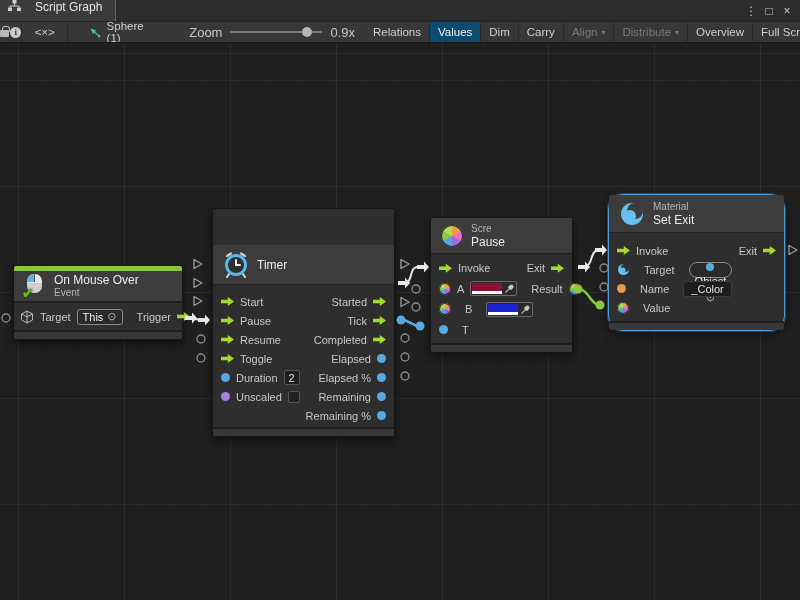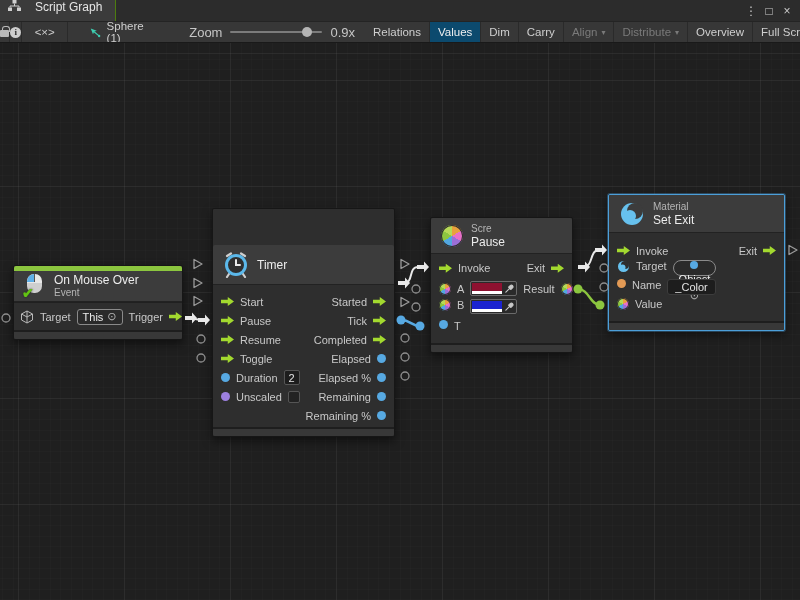--- a/index.html
+++ b/index.html
@@ -43,28 +43,28 @@
     background-image:
       repeating-linear-gradient(90deg, rgba(255,255,255,0.045) 0 1px, transparent 1px 106px),
       repeating-linear-gradient(0deg,  rgba(255,255,255,0.045) 0 1px, transparent 1px 106px),
       repeating-linear-gradient(90deg, rgba(255,255,255,0.013) 0 1px, transparent 1px 10.6px),
       repeating-linear-gradient(0deg,  rgba(255,255,255,0.013) 0 1px, transparent 1px 10.6px);
     background-position:18px 11px, 18px 11px, 18px 11px, 18px 11px; }
 
   
   .node { position:absolute; background:#2e2e2e; border:1px solid #161616; border-radius:2px;
           box-shadow:0 4px 10px rgba(0,0,0,.5); color:#c8c8c8; font-size:11px; }
-  .node.selected { border-color:#4c9fd9; box-shadow:0 0 0 1px rgba(76,159,217,.35), 0 4px 10px rgba(0,0,0,.5); }
+  .node.selected { border-color:#4c9fd9; box-shadow:0 0 0 1px rgba(76,159,217,.35), 0 4px 10px rgba(0,0,0,.5);border-radius:15px; }
   .nheader { background:#3c3c3c; display:flex; align-items:center; gap:8px; padding:0 10px;
              border-bottom:1px solid #222; border-radius:2px 2px 0 0; }
   .ncat   { font-size:10px; color:#b5b5b5; line-height:12px; }
   .ntitle { font-size:12px; color:#ececec; line-height:14px; }
   .nfooter { height:9px; background:#383838; border-top:2px solid #1e1e1e; border-radius:0 0 2px 2px; }
   .nbody { }
-  .prow { display:flex; gap:6px; padding:0 8px; height:19px; }
+  .prow { display:flex; align-items:center; gap:14px; padding:0 8px; height:19px; }
   .split { justify-content:space-between; }
   .pleft, .pright { display:flex; align-items:center; gap:6px; }
 
   
   .arrow { width:13px; height:9px; background:#a3d92f; flex:0 0 auto;
            clip-path:polygon(0 30%,52% 30%,52% 0,100% 50%,52% 100%,52% 70%,0 70%); }
   .pdot { width:9px; height:9px; border-radius:50%; flex:0 0 auto; }
   .blue { background:#57a9e2; } .purple { background:#9d80e0; } .orange { background:#e39a55; }
   .wheel { width:12px; height:12px; border-radius:50%; flex:0 0 auto;
            background:conic-gradient(#e8a13c 0 60deg,#e870c8 60deg 120deg,#9b6fd8 120deg 180deg,

